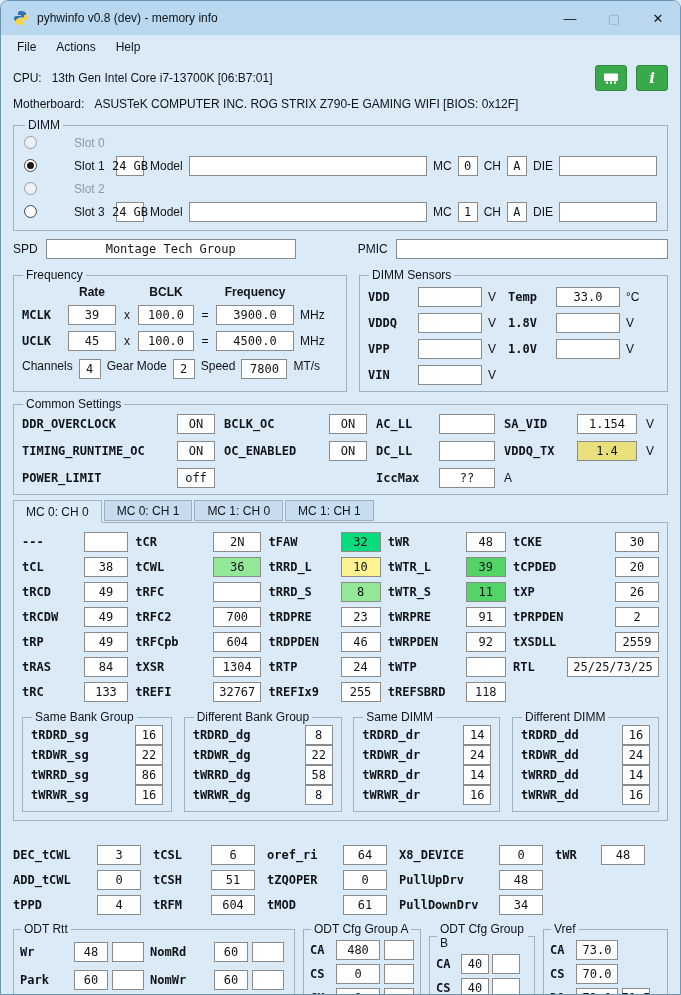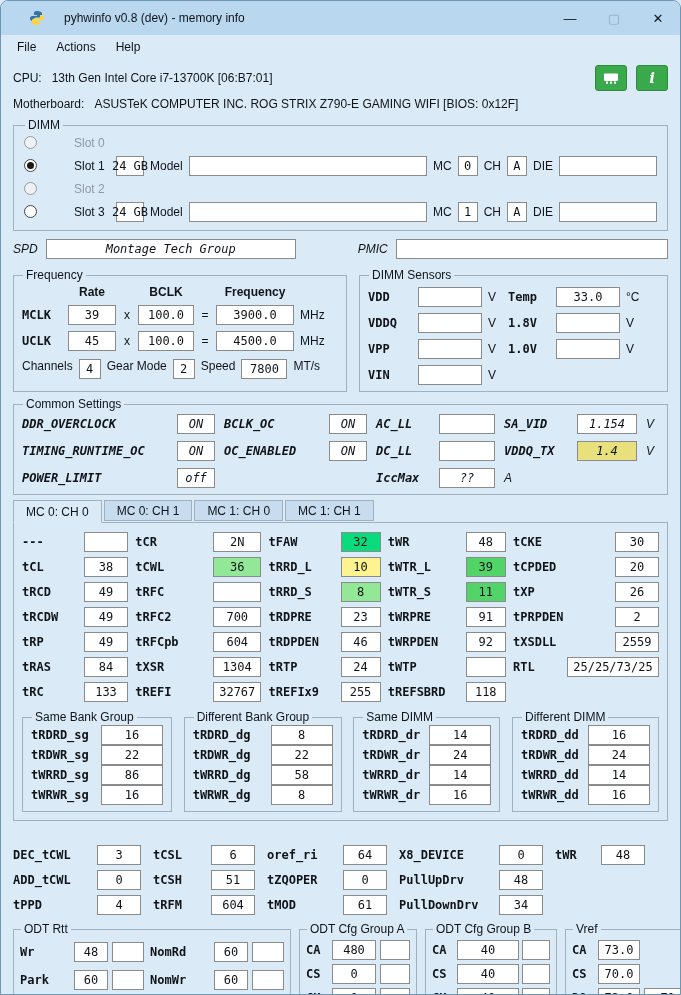--- a/index.html
+++ b/index.html
@@ -1,19 +1,19 @@
 <!DOCTYPE html>
 <html style="--bg: #dbeaf7; --titlebar: #b9d8ef; --btn: #3aa94b; --g1: #0adb7d; --g2: #53d469; --g3: #93e897; --y: #fdf390; --kh: #e8e07d;"><head>
 <meta charset="utf-8">
 <style>
 *{box-sizing:border-box;margin:0;padding:0;}
 :root{--bg:#dbeaf7;--titlebar:#b9d8ef;--btn:#3aa94b;--g1:#0adb7d;--g2:#53d469;--g3:#93e897;--y:#fdf390;--kh:#e8e07d;}
 body{width:681px;height:995px;overflow:hidden;font-family:"Liberation Sans",sans-serif;font-size:12px;color:#101418;background:#dbeaf7;}
 .window{width:681px;height:995px;display:flex;flex-direction:column;background:var(--bg);border:1px solid #6d96b5;border-radius:8px 8px 0 0;overflow:hidden;}
-.titlebar{flex:0 0 34px;background:var(--titlebar);display:flex;align-items:center;gap:19px;padding-left:28px;}
+.titlebar{flex:0 0 34px;background:var(--titlebar);display:flex;align-items:center;gap:8px;padding-left:12px;}
 .app-icon{width:16px;height:16px;display:flex;}
 .title{font-size:12px;}
 .win-btns{margin-left:auto;display:flex;height:100%;}
 .wbtn{width:44px;display:flex;align-items:center;justify-content:center;font-size:13px;cursor:pointer;}
 .wbtn.dim{color:#90a8bc;}
 .menubar{flex:0 0 24px;display:flex;align-items:center;padding:0 6px;}
 .menu-item{padding:3px 10px;cursor:pointer;}
 .content{flex:1;padding:4px 12px 6px;display:flex;flex-direction:column;}
 .row{display:flex;align-items:center;}
 .cpu-row{height:30px;gap:10px;}
@@ -30,34 +30,34 @@
 .radio{width:13px;height:13px;border:1px solid #444;border-radius:50%;background:#fff;position:relative;flex:0 0 13px;}
 .radio.checked::after{content:"";position:absolute;inset:2px;border-radius:50%;background:#1a1a1a;}
 .radio.off{border-color:#9c9c9c;background:#eef2f6;}
 .dis{color:#8e9aa4;}
 .slot-row{display:flex;align-items:center;gap:6px;height:27px;}
 .slot-row.mini{height:19px;}
 .slot-lbl{width:36px;margin-left:31px;}
 .f-size{width:28px;}
 .f-model{flex:1;}
 .f-die{width:98px;}
-.w20{width:20px;}.w22{width:22px;}.w28{width:28px;}.w30{width:30px;}.w32{width:32px;}.w34{width:34px;}.w38{width:62px;}.w40{width:40px;}.w42{width:42px;}.w44{width:44px;}.w46{width:46px;}.w48{width:48px;}.w92{width:92px;}
-.spd-row{height:26px;gap:8px;margin:5px 0 6px;font-style:italic;}
+.w20{width:20px;}.w22{width:22px;}.w28{width:28px;}.w30{width:30px;}.w32{width:32px;}.w34{width:34px;}.w38{width:28px;}.w40{width:40px;}.w42{width:42px;}.w44{width:44px;}.w46{width:46px;}.w48{width:48px;}.w92{width:92px;}
+.spd-row{height:26px;gap:8px;margin:5px 0 6px;}
 .f-spd{width:250px;}
 .pmic-lbl{margin-left:54px;}
 .f-pmic{flex:1;}
 .fs-row{display:flex;gap:12px;align-items:stretch;}
 .freq-fs{width:334px;}
 .sens-fs{flex:1;}
 .fgrid{display:grid;grid-template-columns:40px 48px 10px 56px 10px 78px 30px;column-gap:6px;row-gap:6px;align-items:center;margin-top:2px;}
 .fhdr{font-weight:bold;text-align:center;}
 .freq-bottom{display:flex;align-items:flex-start;gap:6px;margin-top:8px;}
 .sgrid{display:grid;grid-template-columns:44px 64px 14px 42px 64px 20px;column-gap:6px;row-gap:6px;align-items:center;margin-top:4px;}
 .common-fs{margin-top:5px;}
-.cgrid{display:grid;grid-template-columns:146px 38px 96px 38px 54px 56px 64px 60px 12px;column-gap:9px;row-gap:7px;align-items:center;margin-top:2px;font-style:italic;}
+.cgrid{display:grid;grid-template-columns:146px 38px 96px 38px 54px 56px 64px 60px 12px;column-gap:9px;row-gap:7px;align-items:center;margin-top:2px;}
 .tabs{display:flex;align-items:flex-start;margin-top:5px;position:relative;z-index:2;}
 .tab{height:21px;display:flex;align-items:center;padding:0 12px;background:#c7dcee;border:1px solid #9fb0be;margin-right:2px;cursor:pointer;}
 .tab.active{height:23px;background:var(--bg);border-bottom:1px solid var(--bg);margin-bottom:-1px;}
 .tab-panel{border:1px solid #9fb0be;padding:9px 8px 8px;position:relative;z-index:1;}
 .tgrid{display:flex;justify-content:space-between;}
 .tcol{display:flex;flex-direction:column;gap:5px;}
 .tcol1{width:106px;}.tcol2{width:126px;}.tcol3{width:112px;}.tcol4{width:118px;}.tcol5{width:146px;}
 .trow{display:flex;align-items:center;justify-content:space-between;gap:6px;height:20px;}
 .groups-row{display:flex;justify-content:space-between;margin-top:8px;}
 .grp1{width:150px;}.grp2{width:158px;}.grp3{width:147px;}.grp4{width:147px;}

